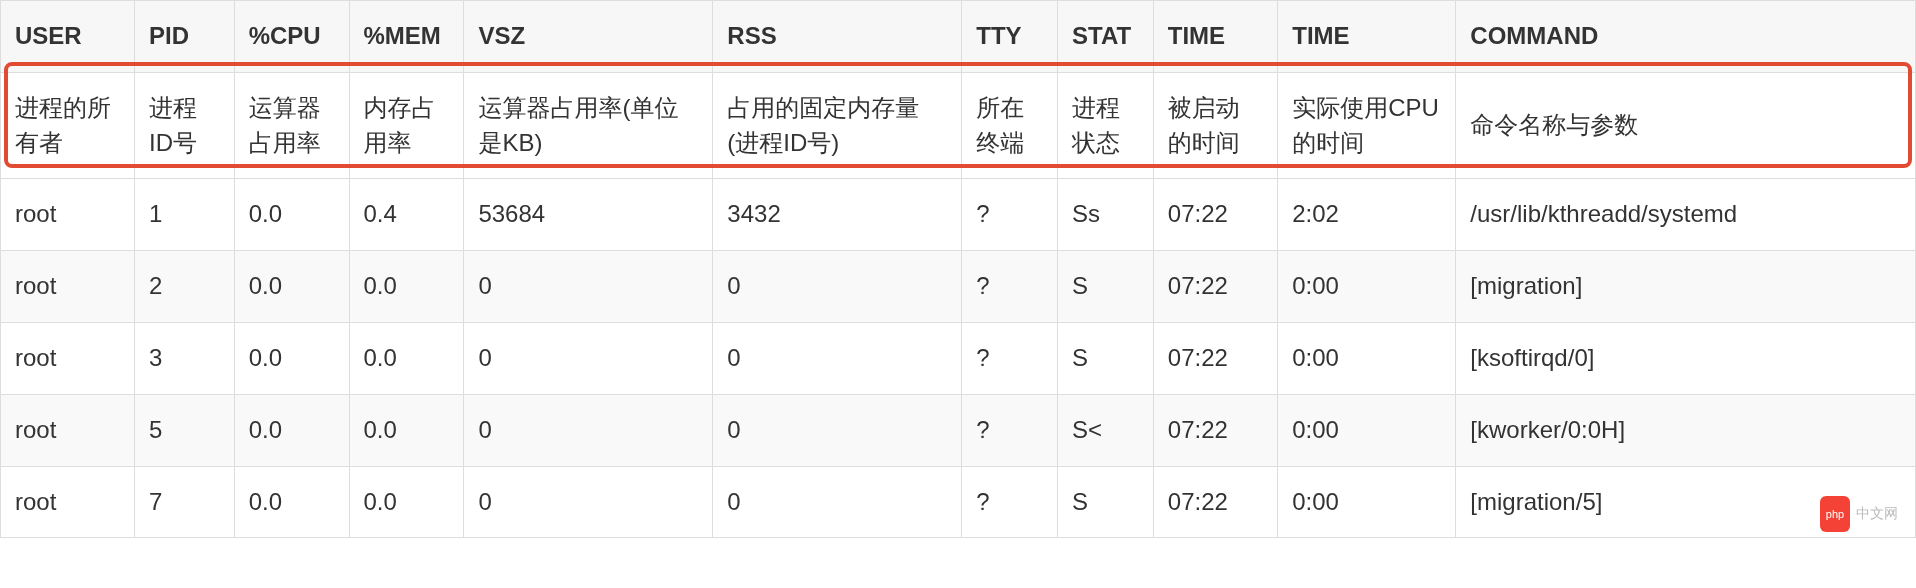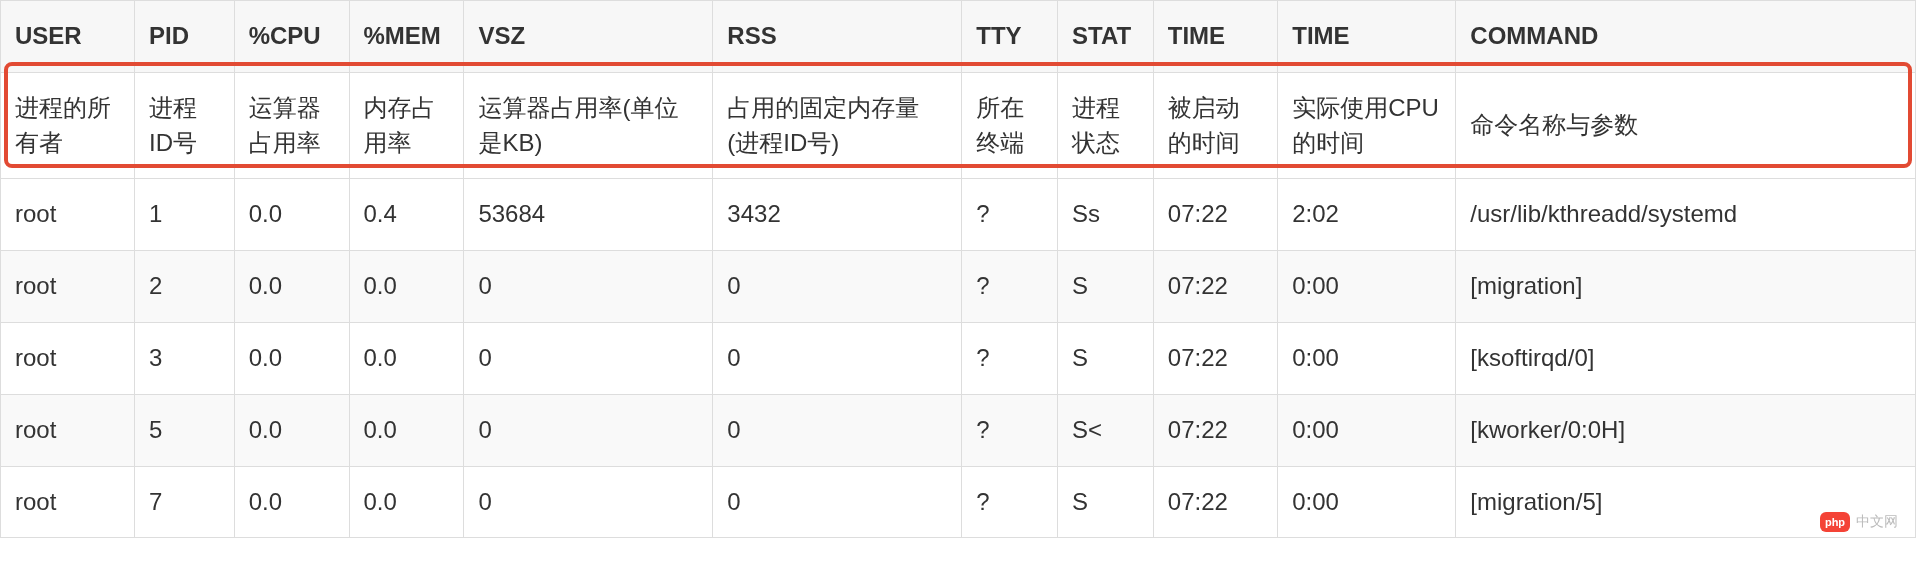--- a/index.html
+++ b/index.html
@@ -8,21 +8,21 @@
     th, td { text-align:left; padding:18px 14px; border:1px solid #ddd; font-weight:400; vertical-align:middle; line-height:1.45; }
     thead th { background:#f7f7f7; font-weight:700;margin-top:44px; }
     tr.desc-row td { background:#fff; position:relative; }
     .highlight-overlay { position:absolute; pointer-events:none; border:4px solid #e24a33; border-radius:8px; left:4px; right:4px; top:62px; height:106px; z-index:5; }
     .wrap { position:relative; width:1916px; }
     col.user{width:7.0%} col.pid{width:5.2%} col.cpu{width:6.0%} col.mem{width:6.0%} col.vsz{width:13.0%} col.rss{width:13.0%} col.tty{width:5.0%} col.stat{width:5.0%} col.start{width:6.5%} col.time{width:9.3%} col.cmd{width:24.0%}
     tbody tr:nth-child(odd) td { background:#f9f9f9; }
     tbody tr:nth-child(even) td { background:#fff; }
     tbody tr.desc-row td { background:#fff !important; }
     .watermark{position:absolute;right:18px;bottom:6px;font-size:14px;color:#bbb;z-index:3;display:flex;align-items:center;gap:6px}
-    .watermark .logo{display:inline-flex;align-items:center;justify-content:center;width:30px;height:20px;border-radius:6px;background:#f44336;color:#fff;font-size:11px;font-weight:bold}
+    .watermark .logo{display:inline-flex;align-items:center;justify-content:center;width:30px;height:36px;border-radius:6px;background:#f44336;color:#fff;font-size:11px;font-weight:normal}
   </style>
 </head>
 <body>
 
 <div class="wrap">
   <div class="highlight-overlay"></div>
   <table>
     <colgroup>
       <col class="user">
         <col class="pid">

